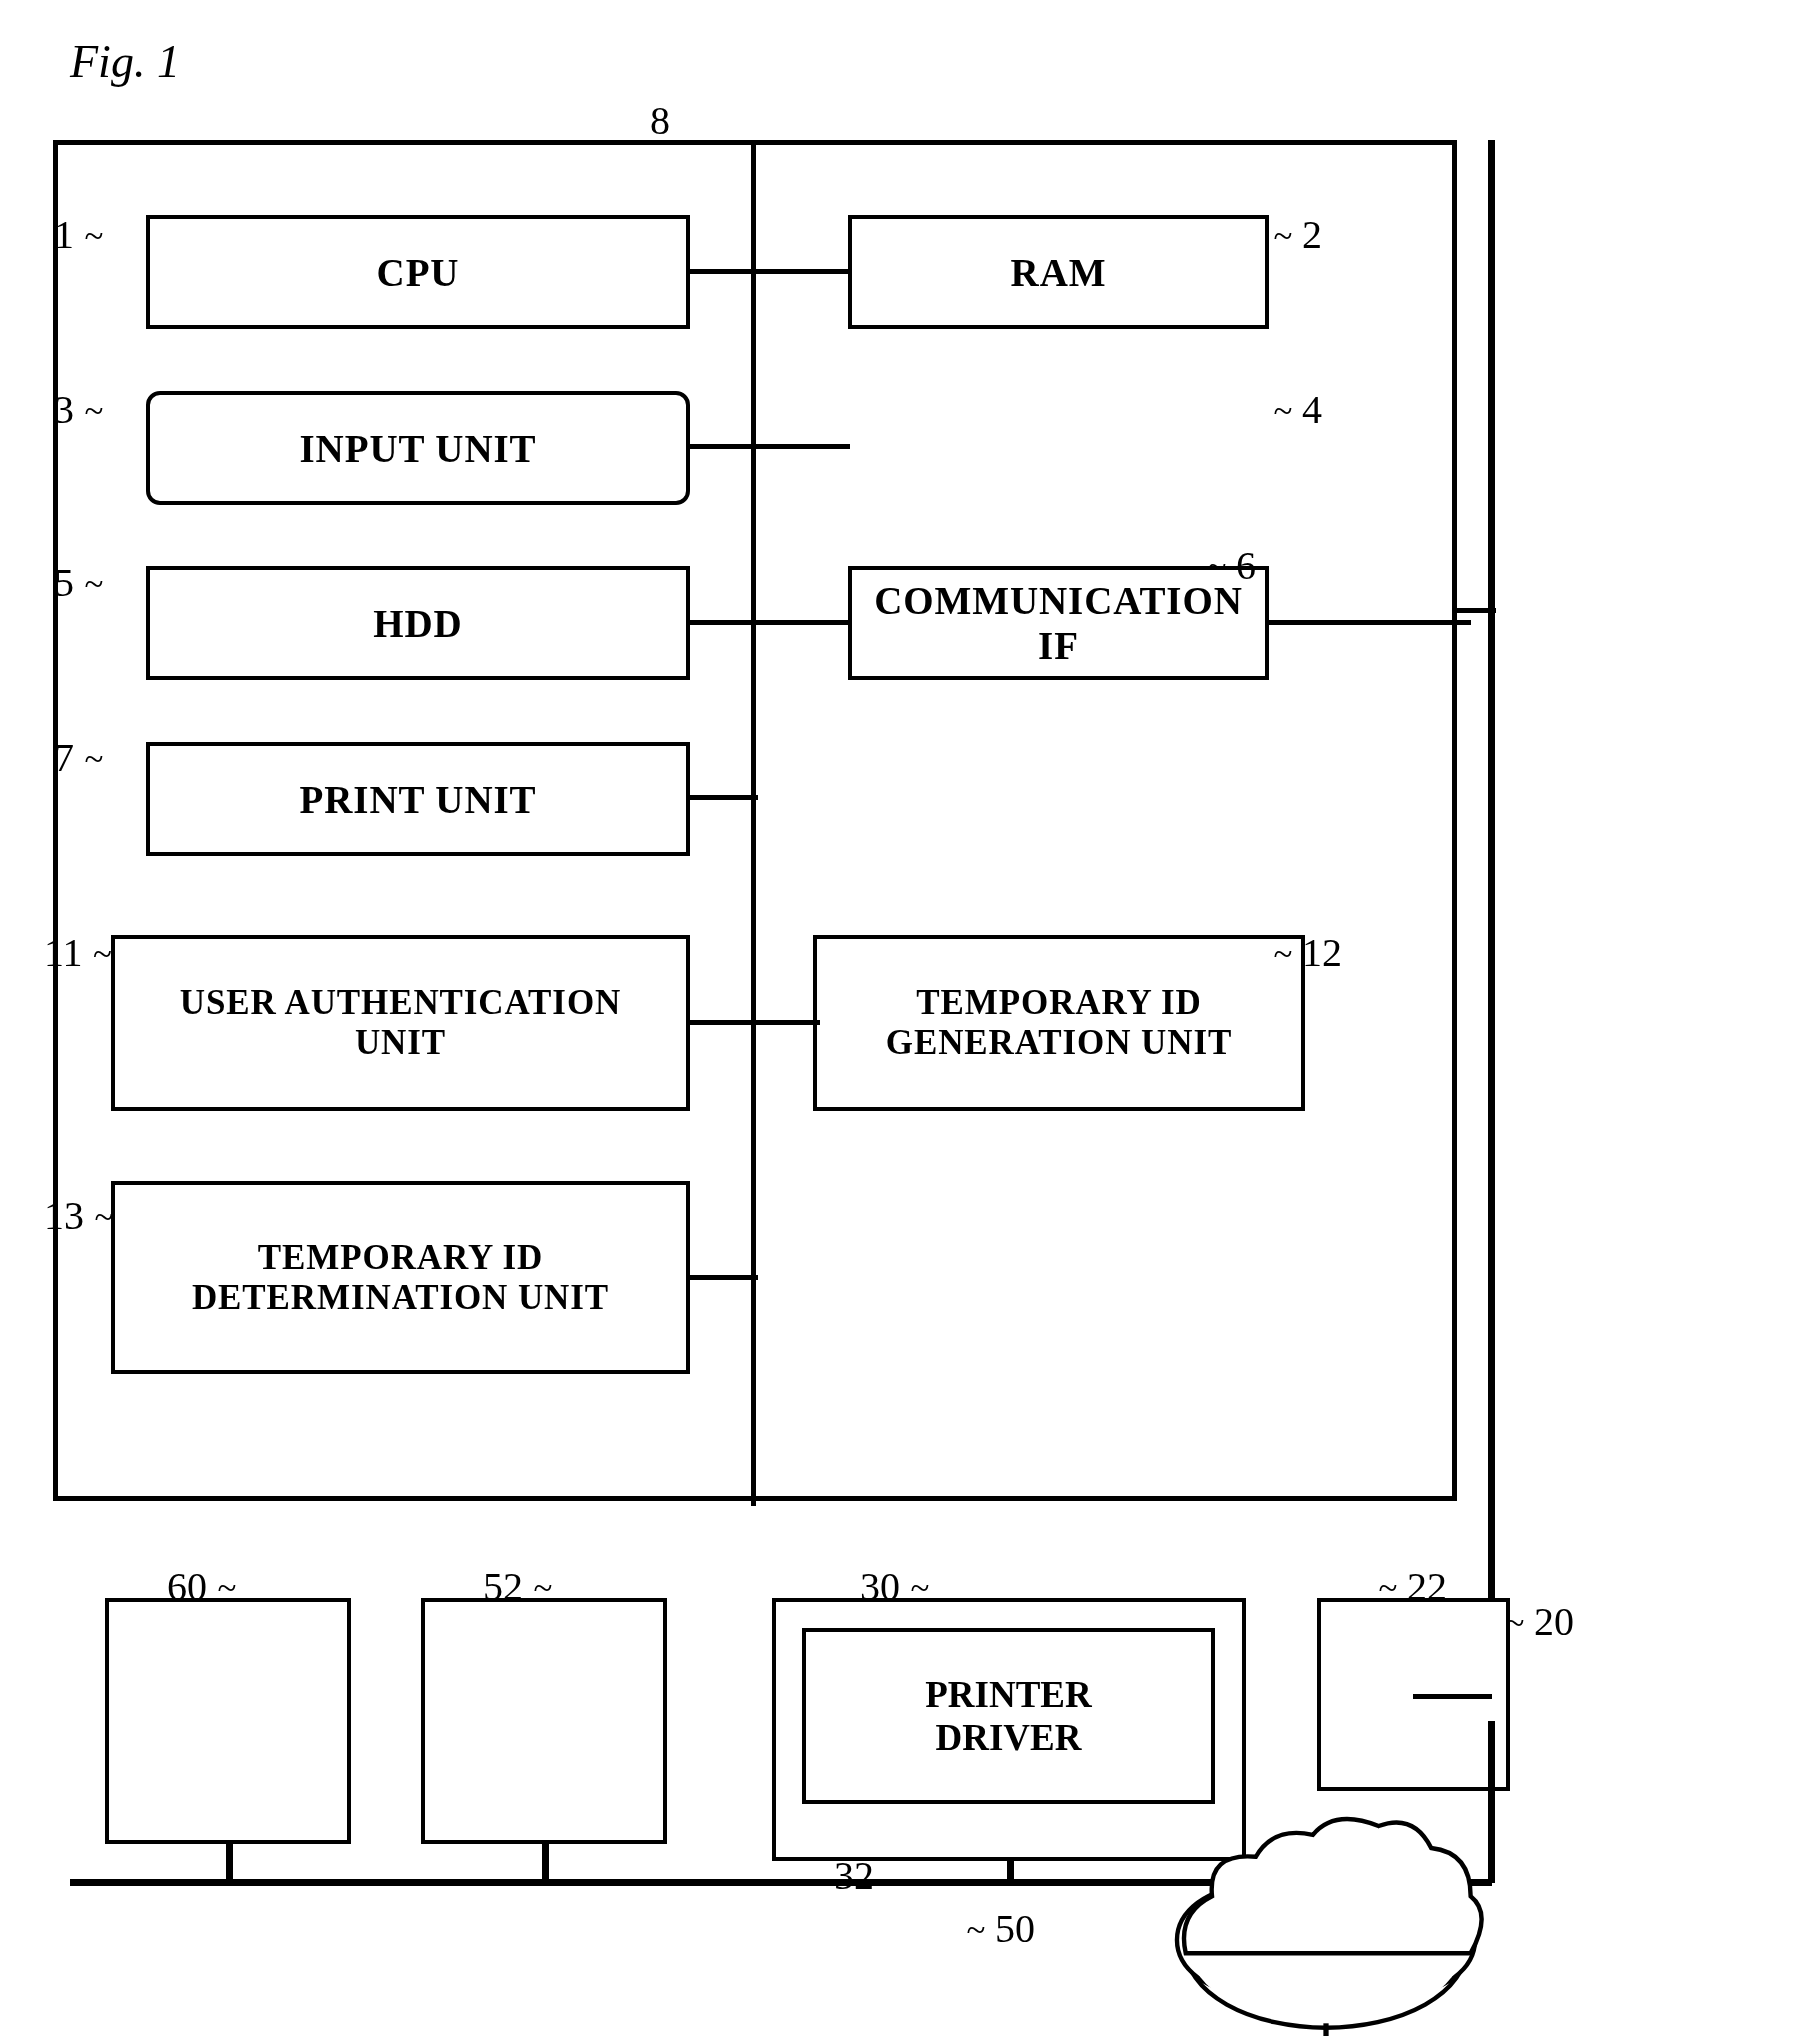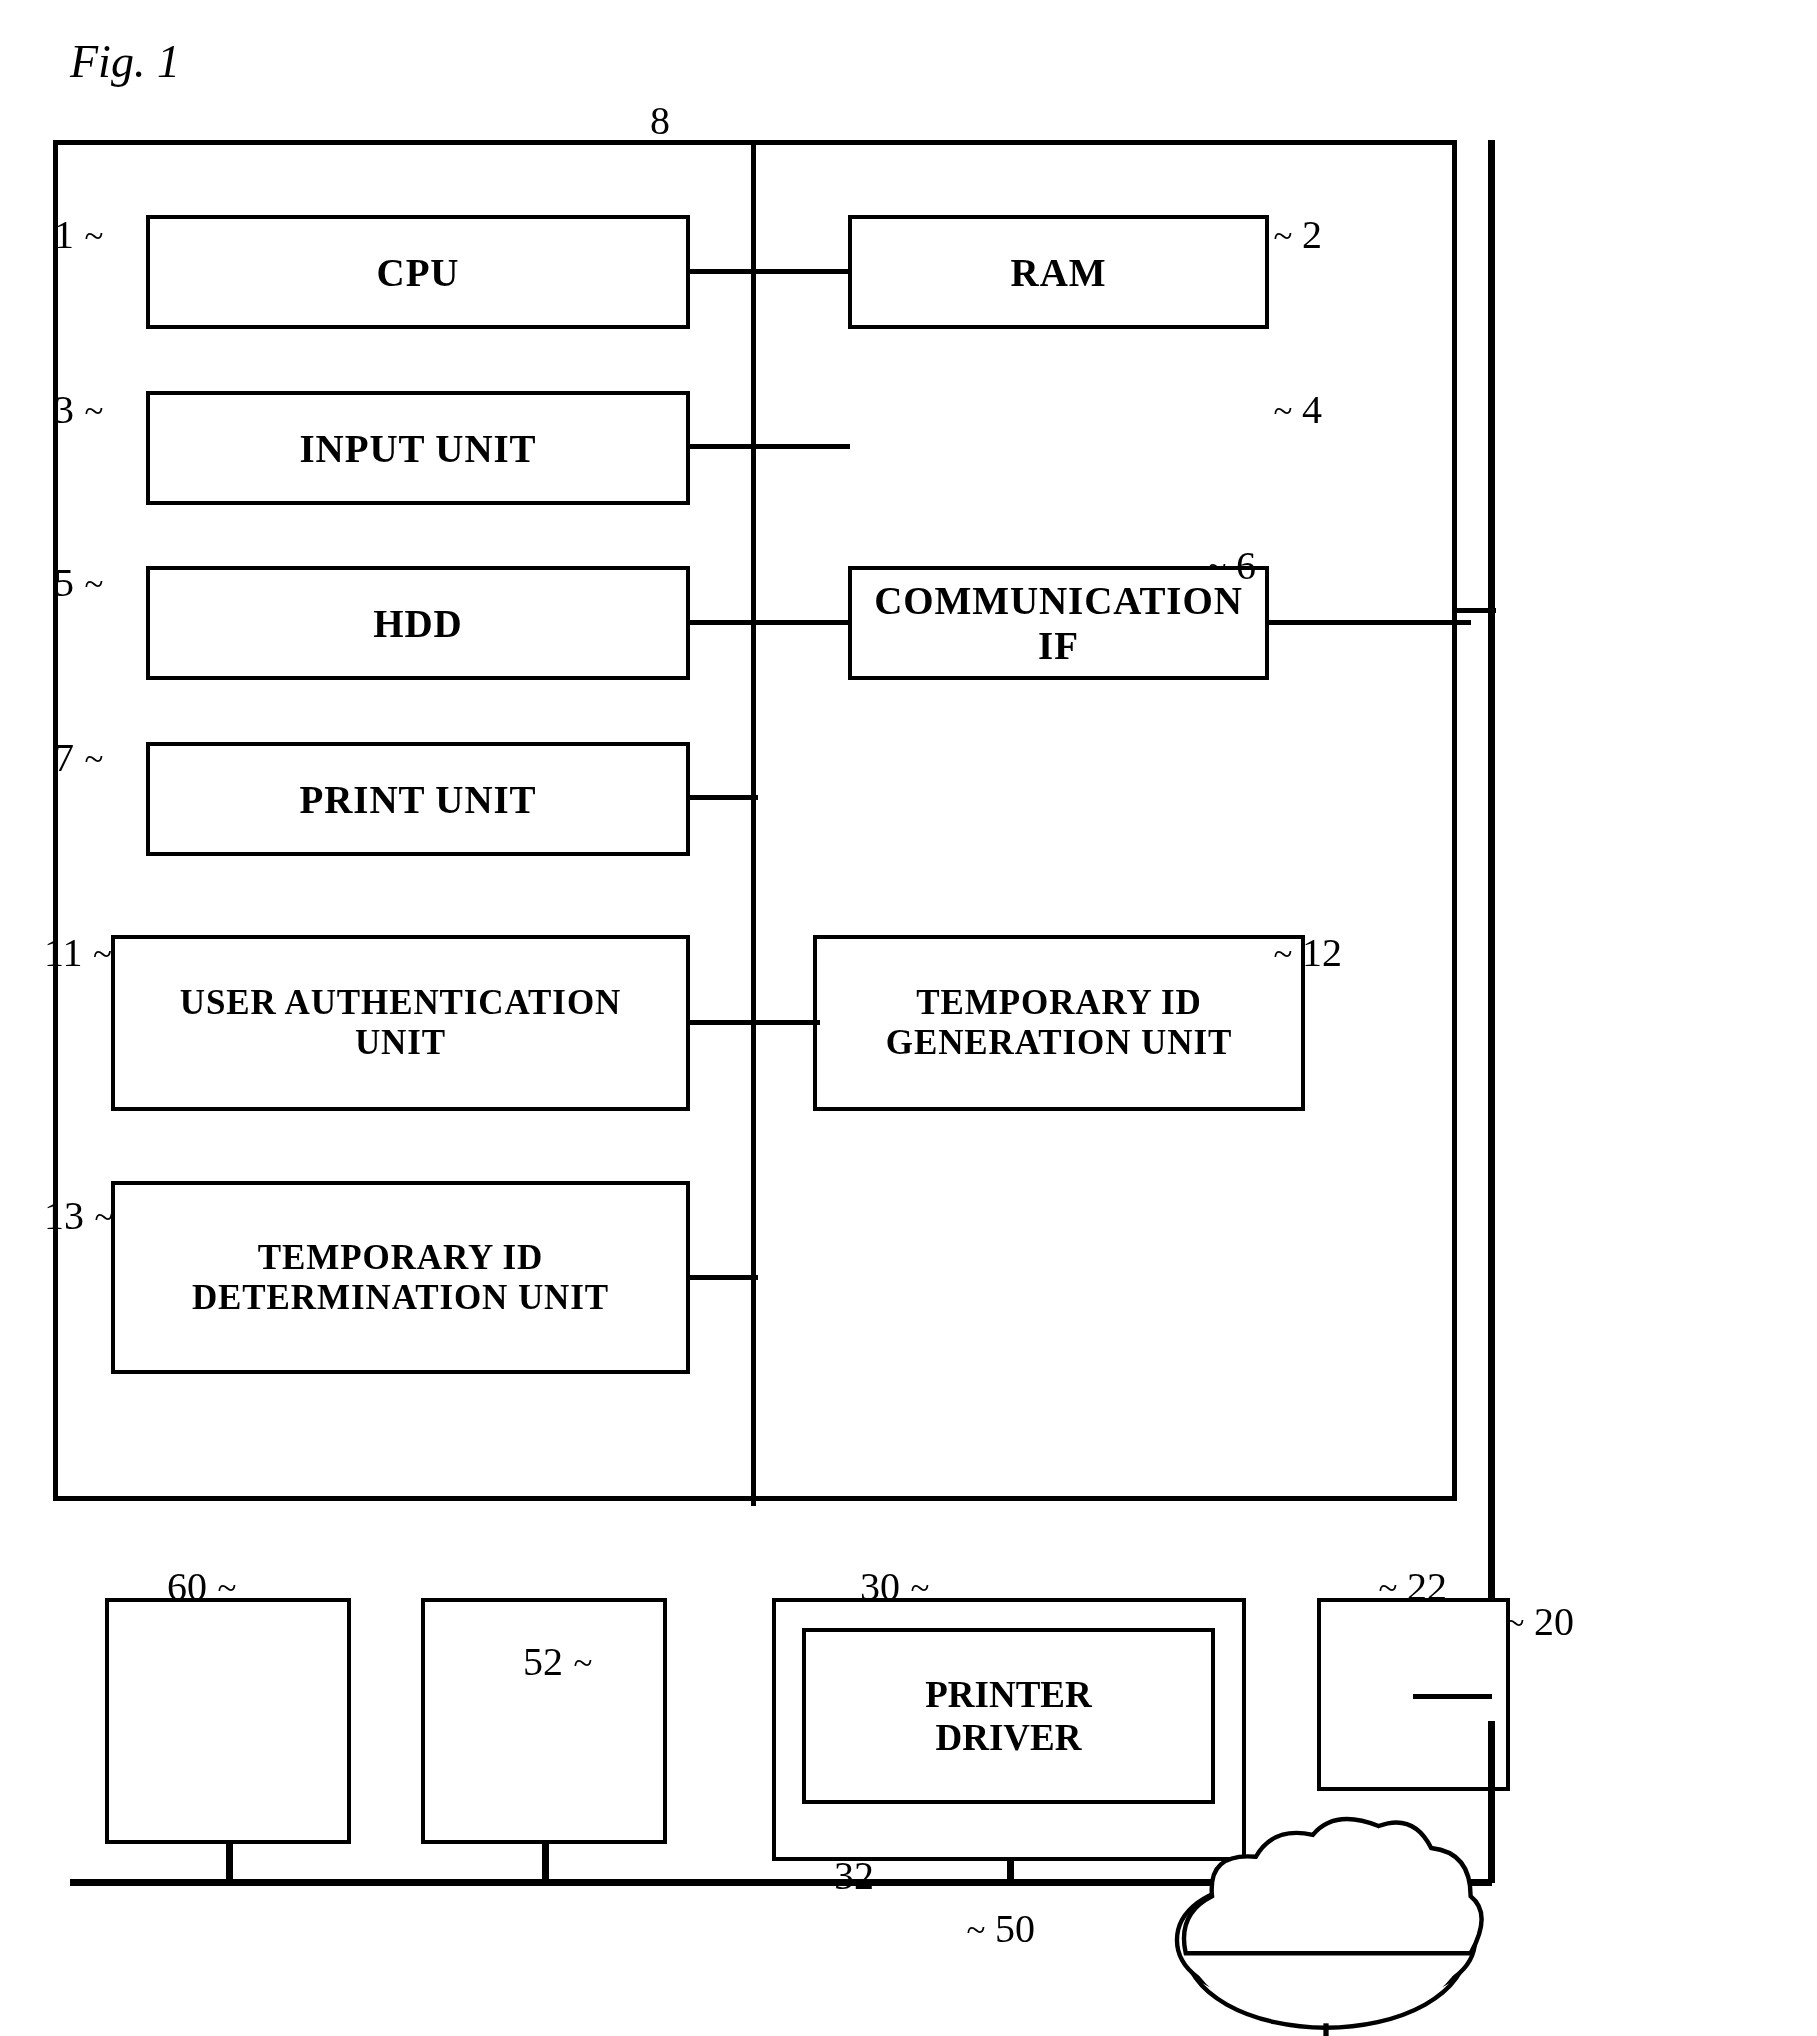--- a/index.html
+++ b/index.html
@@ -89,21 +89,21 @@
 <div class="ref-label" style="top:97px; left:650px;">8</div>
 
 <div class="main-box">
 
   <div class="v-bus" style="left:693px; top:0; width:5.3px; height:1361px;"></div>
 
   <div class="comp-box" style="left:88px; top:70px; width:544px; height:114px;">CPU</div>
 
   <div class="comp-box" style="left:790px; top:70px; width:421px; height:114px;">RAM</div>
 
-  <div class="comp-box" style="left:88px; top:246px; width:544px; height:114px;">INPUT  UNIT</div>
+  <div class="comp-box" style="left:88px; top:246px; width:544px; height:114px;border-radius:14px;">INPUT  UNIT</div>
 
   <div class="comp-box" style="left:790px; top:421px; width:421px; height:114px;">COMMUNICATION IF</div>
   <div class="comp-box" style="left:88px; top:421px; width:544px; height:114px;">HDD</div>
 
   <div class="comp-box" style="left:88px; top:597px; width:544px; height:114px;">PRINT UNIT</div>
 
   <div class="comp-box" style="left:53px; top:790px; width:579px; height:176px; font-size:35px; white-space:pre-line;">USER AUTHENTICATION
 UNIT</div>
   <div class="comp-box" style="left:755px; top:790px; width:492px; height:176px; font-size:35px; white-space:pre-line;">TEMPORARY ID
 GENERATION UNIT</div>
@@ -204,21 +204,21 @@
   <span>30</span>
   <span style="font-size:35px; font-style:italic;">~</span>
 </div>
 
 <div class="ref-label" style="top:1852px; left:834px;">
   <span>32</span>
 </div>
 
 <div class="bottom-box" style="position:absolute; top:1598px; left:421px; width:246px; height:246px;"></div>
 
-<div class="ref-label" style="top:1638px; left:483px;margin-left:40px;">
+<div class="ref-label" style="top:1563px; left:483px;">
   <span>52</span>
   <span style="font-size:35px; font-style:italic;">~</span>
 </div>
 
 <div class="bottom-box" style="position:absolute; top:1598px; left:105px; width:246px; height:246px;"></div>
 
 <div class="ref-label" style="top:1563px; left:167px;">
   <span>60</span>
   <span style="font-size:35px; font-style:italic;">~</span>
 </div>

